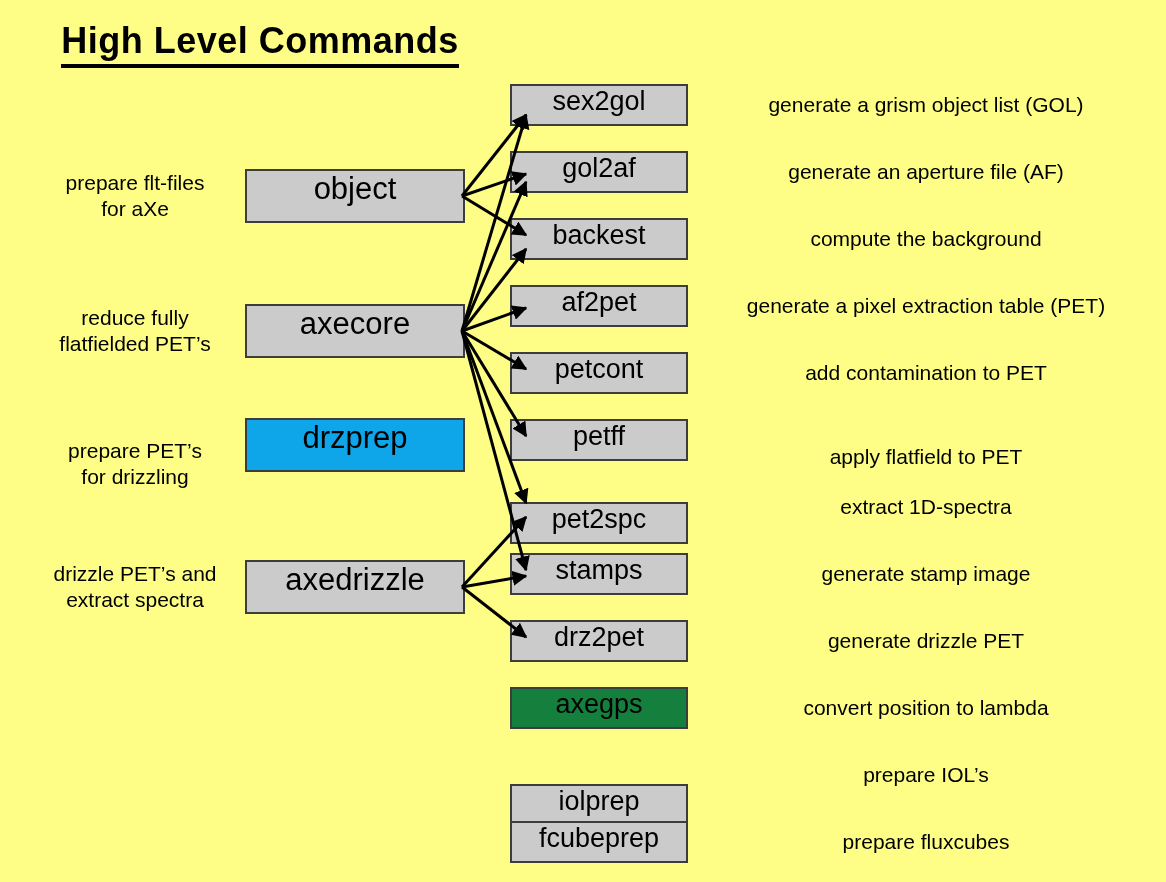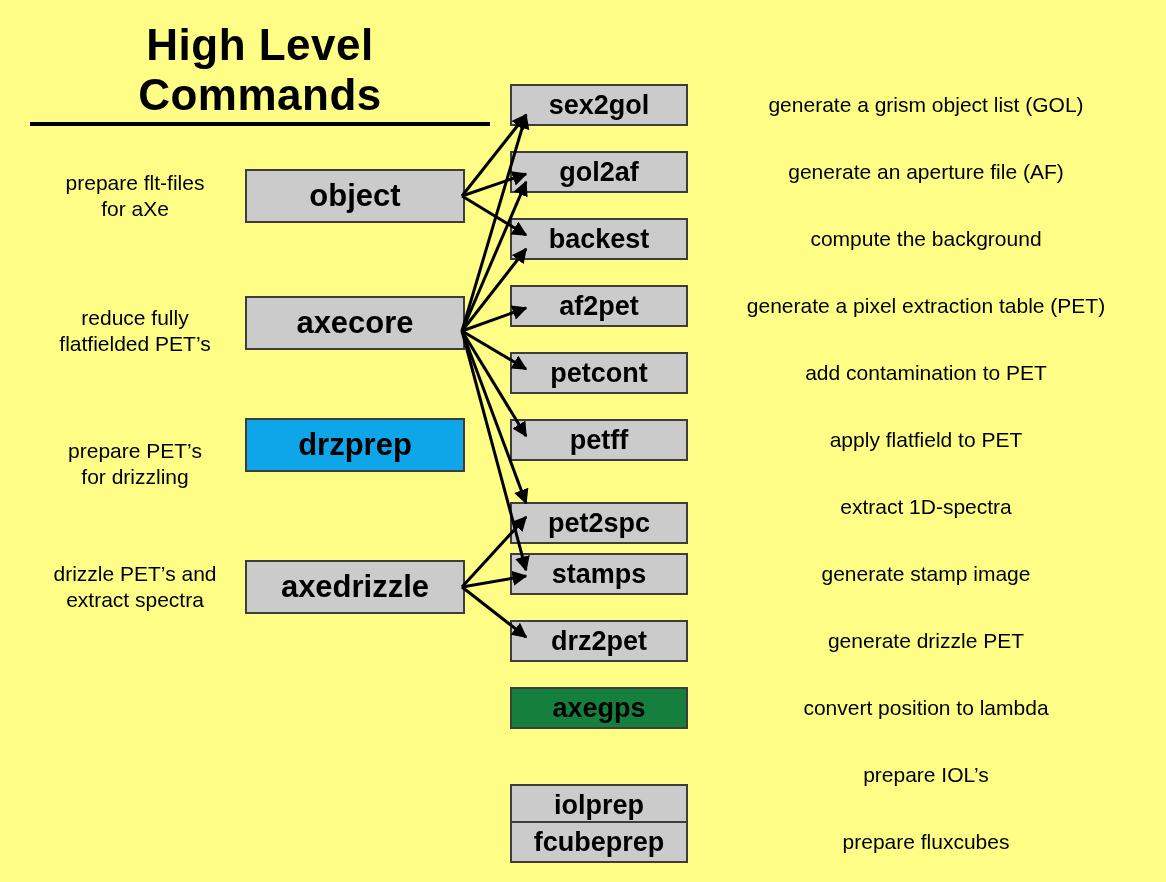--- a/index.html
+++ b/index.html
@@ -4,32 +4,32 @@
 <style>
   html,body{margin:0;padding:0;background:#ffffff;}
   #canvas{
     position:relative;width:1166px;height:882px;overflow:hidden;
     background:#FEFE87;
     font-family:"Liberation Sans", sans-serif;
     color:#000;
   }
   .col-title{
     position:absolute;top:20px;text-align:center;
-    font-size:44px;font-weight:bold;letter-spacing:0.5px;
+    font-size:36px;font-weight:bold;letter-spacing:0.5px;
   }
   .col-title span{
     display:inline-block;border-bottom:4px solid #000;padding-bottom:2px;
   }
   #title-high{left:30px;width:460px;}
   #title-low{left:645px;width:440px;}
   .cmd-box{
     position:absolute;box-sizing:border-box;
     background:#CBCBCB;border:2px solid #3d3d3d;
-    display:flex;align-items:center;justify-content:center;
-    font-weight:bold;
+    display:flex;justify-content:center;
+    font-weight:normal;
   }
   .high-box{left:245px;width:220px;height:54px;font-size:31px;}
   .low-box{left:510px;width:178px;height:42px;font-size:27px;}
   .desc{
     position:absolute;text-align:center;font-size:21px;line-height:26px;
     white-space:pre-line;transform:translateY(-50%);
   }
   .high-desc{left:26px;width:218px;}
   .low-desc{left:689px;width:474px;}
   #arrows{
@@ -69,21 +69,21 @@
     <div class="desc low-desc" style="top: 306px;">generate a pixel extraction table (PET)</div>
 
     <div class="cmd-box low-box" style="top: 352px; background: rgb(203, 203, 203); border-color: rgb(61, 61, 61);">
       <span>petcont</span>
     </div>
     <div class="desc low-desc" style="top: 373px;">add contamination to PET</div>
 
     <div class="cmd-box low-box" style="top: 419px; background: rgb(203, 203, 203); border-color: rgb(61, 61, 61);">
       <span>petff</span>
     </div>
-    <div class="desc low-desc" style="top: 440px;">apply flatfield to PET</div>
+    <div class="desc low-desc" style="top: 457px;">apply flatfield to PET</div>
 
     <div class="cmd-box low-box" style="top: 502px; background: rgb(203, 203, 203); border-color: rgb(61, 61, 61);">
       <span>pet2spc</span>
     </div>
     <div class="desc low-desc" style="top: 507px;">extract 1D-spectra</div>
 
     <div class="cmd-box low-box" style="top: 553px; background: rgb(203, 203, 203); border-color: rgb(61, 61, 61);">
       <span>stamps</span>
     </div>
     <div class="desc low-desc" style="top: 574px;">generate stamp image</div>
@@ -109,21 +109,21 @@
     <div class="desc low-desc" style="top: 842px;">prepare fluxcubes</div>
 
     <div class="desc high-desc" style="top: 196px;">prepare flt-files
 for aXe</div>
     <div class="cmd-box high-box" style="top: 169px; background: rgb(203, 203, 203); border-color: rgb(61, 61, 61);">
       <span>object</span>
     </div>
 
     <div class="desc high-desc" style="top: 331px;">reduce fully
 flatfielded PET’s</div>
-    <div class="cmd-box high-box" style="top: 296px; background: rgb(203, 203, 203); border-color: rgb(61, 61, 61);">
+    <div class="cmd-box high-box" style="top: 304px; background: rgb(203, 203, 203); border-color: rgb(61, 61, 61);">
       <span>axecore</span>
     </div>
 
     <div class="desc high-desc" style="top: 464px;">prepare PET’s
 for drizzling</div>
     <div class="cmd-box high-box" style="top: 418px; background: #0ea5e9; border-color: rgb(61, 61, 61);">
       <span>drzprep</span>
     </div>
 
     <div class="desc high-desc" style="top: 587px;">drizzle PET’s and

